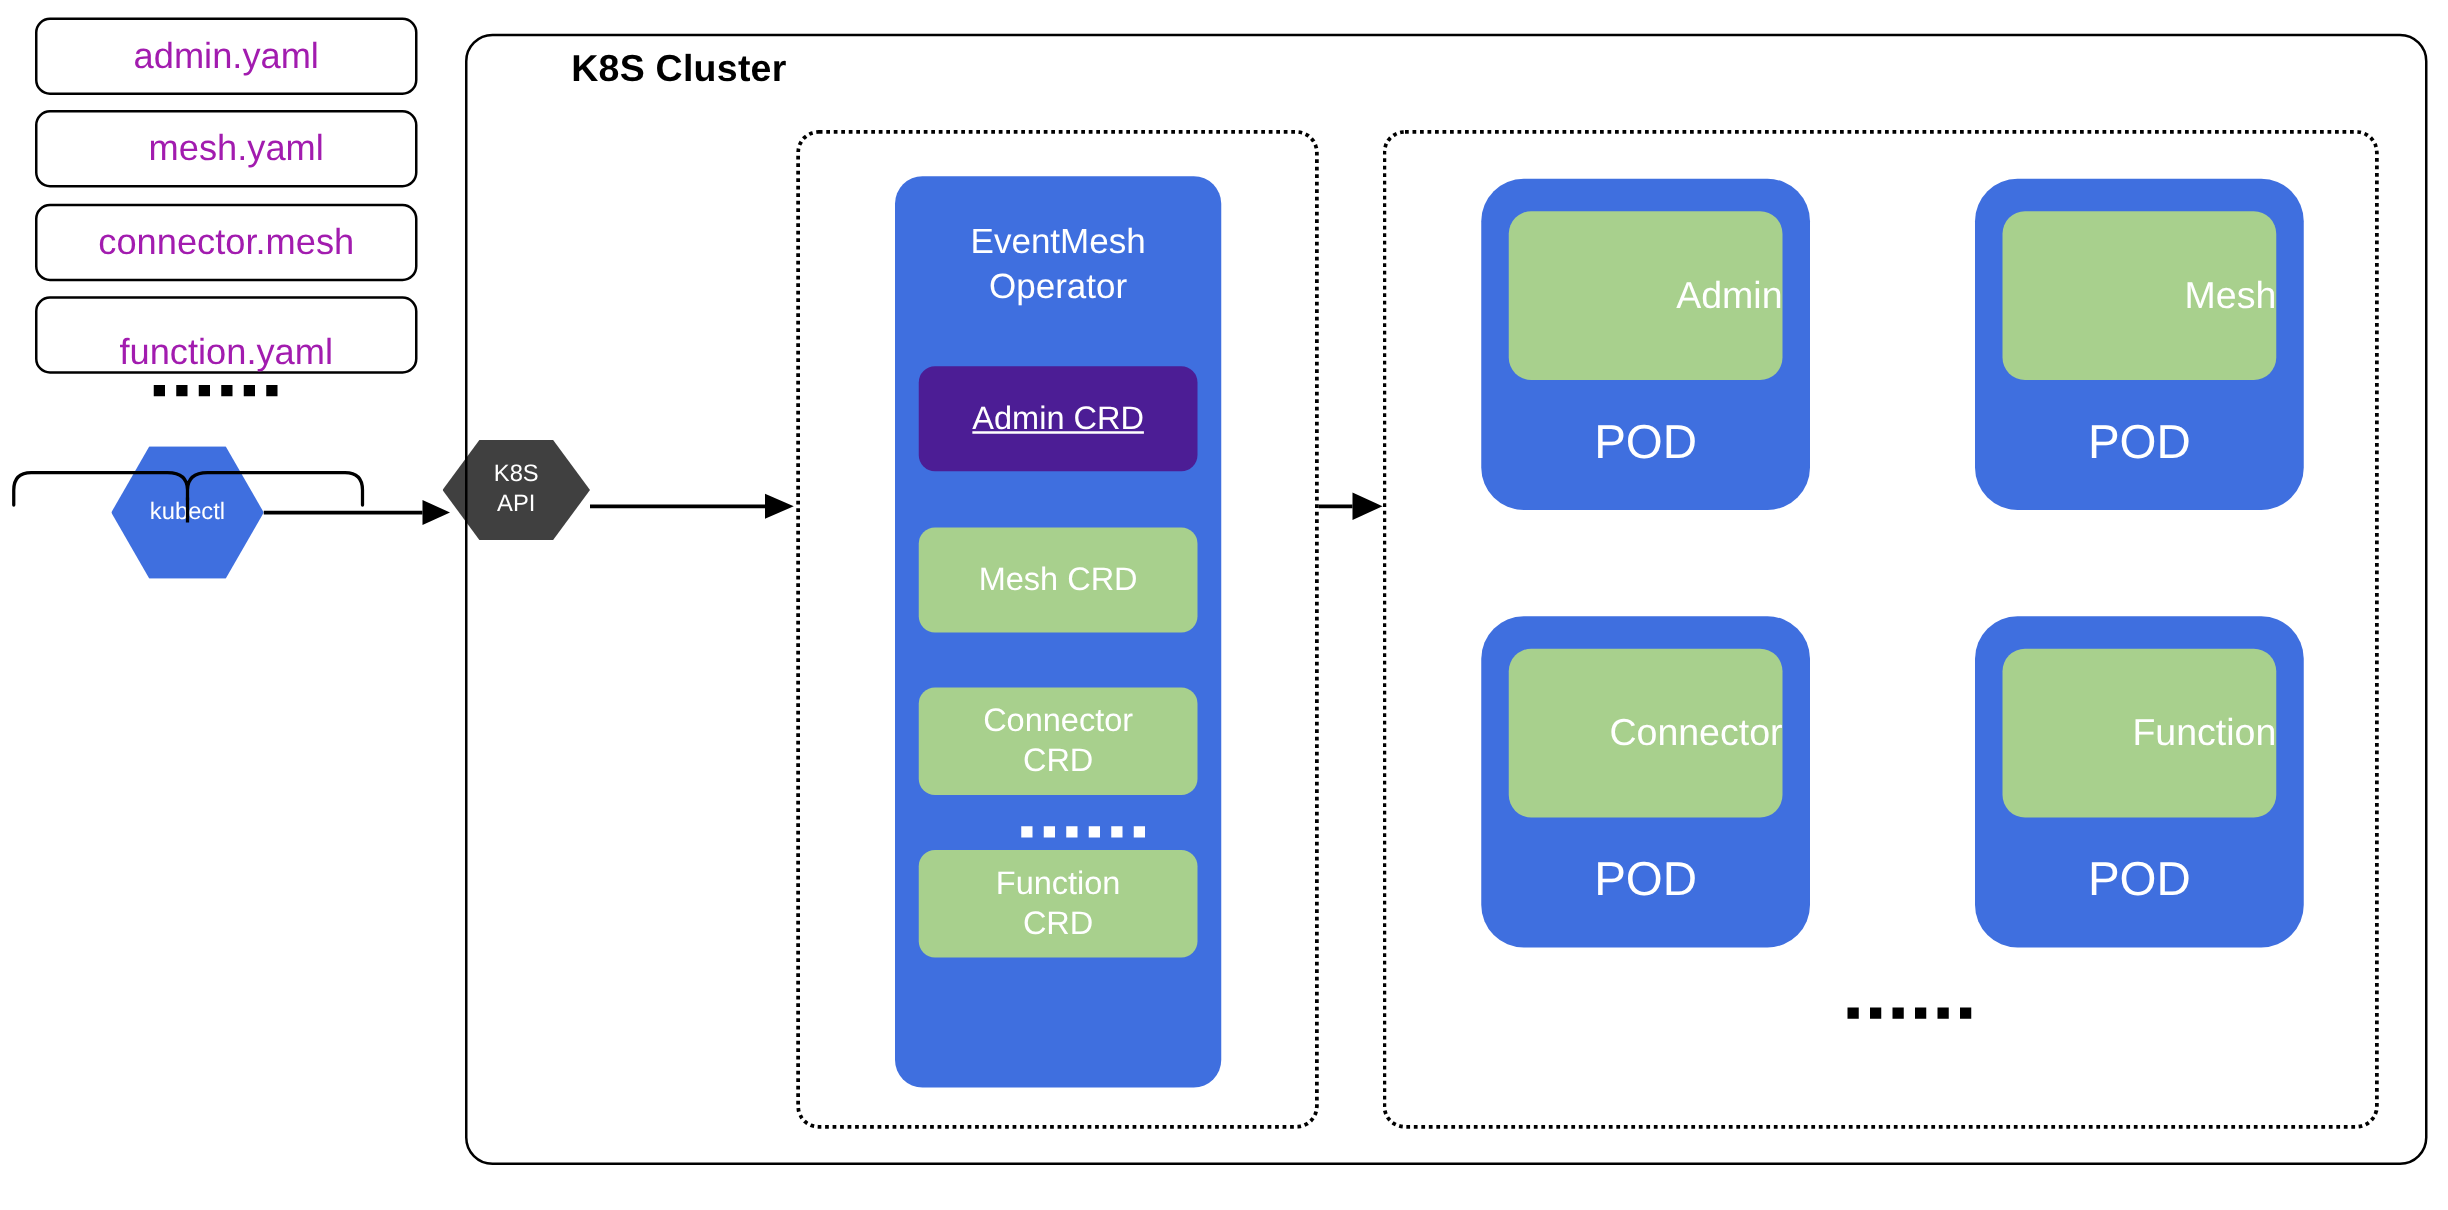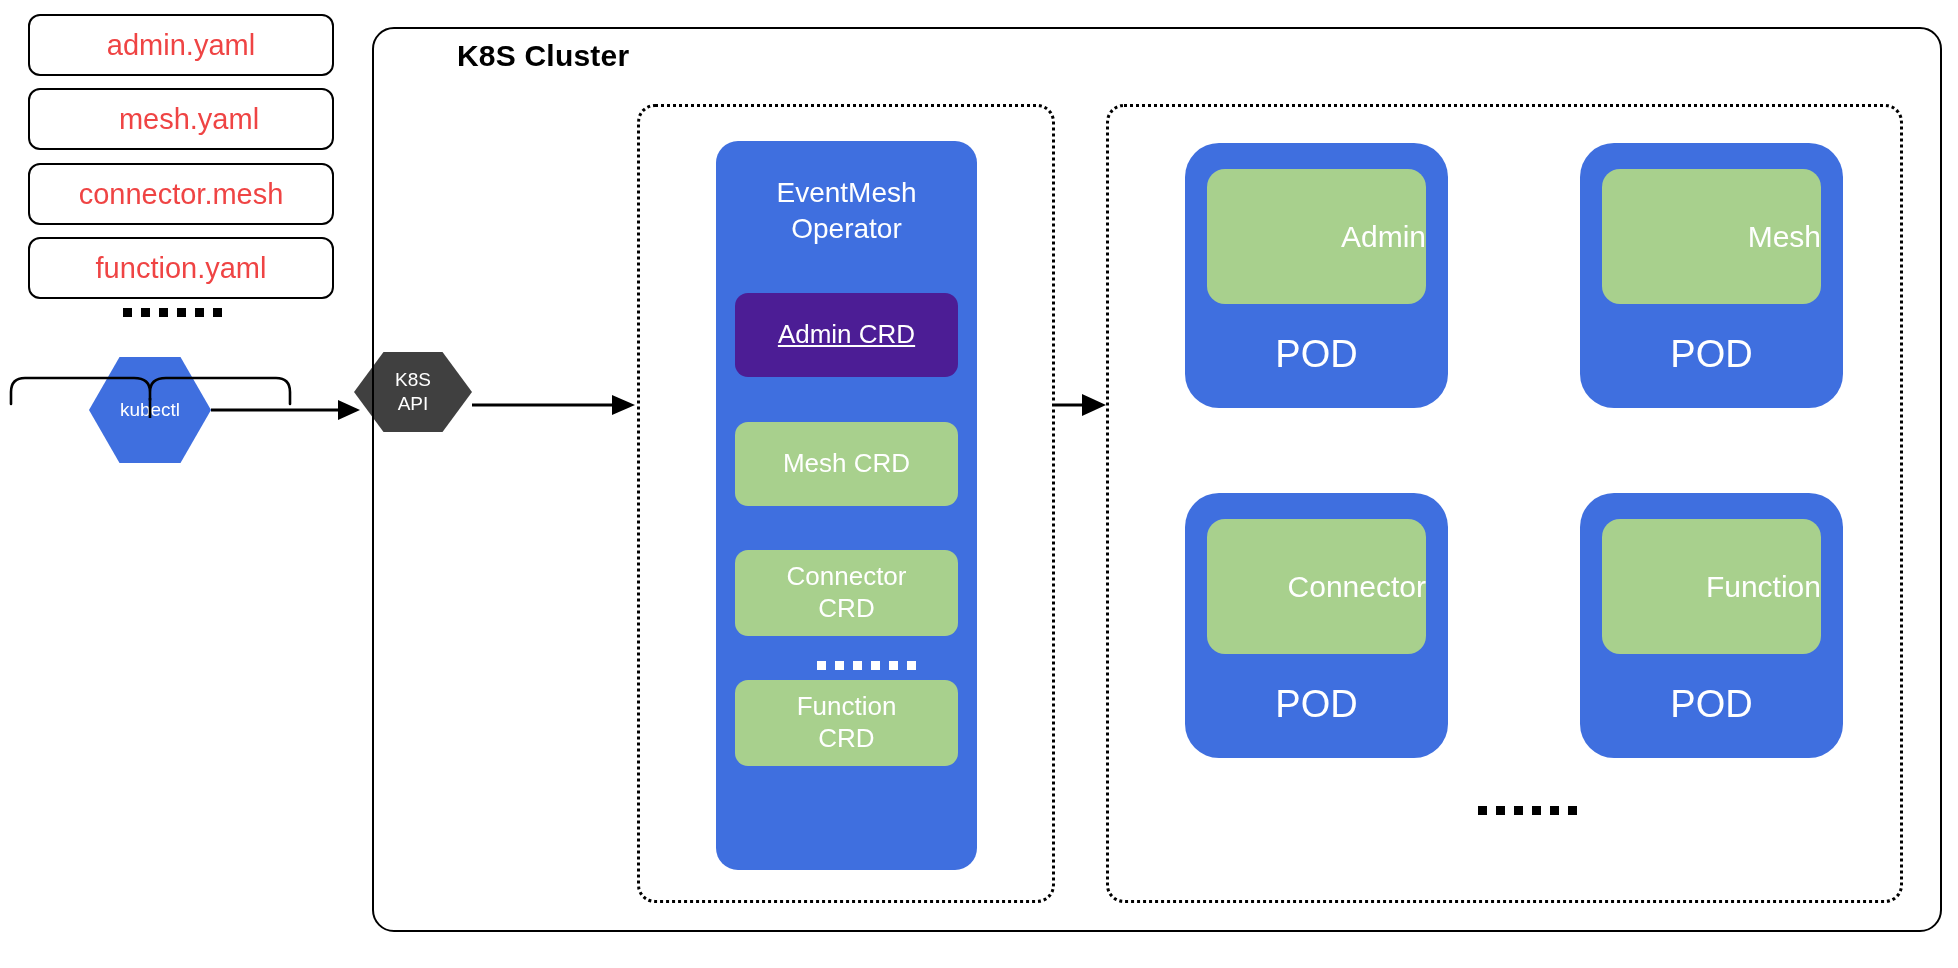--- a/index.html
+++ b/index.html
@@ -28,21 +28,21 @@
     border: 2.5px solid #000000;
     border-radius: 12px;
     background: #ffffff;
     display: flex;
     align-items: center;
     justify-content: center;
     box-sizing: border-box;
   }
   .yaml-box .lbl {
     font-size: 29px;
-    color: #ef4444;
+    color: #a21caf;
     line-height: 1;
     white-space: nowrap;
   }
 
   
   .dots {
     position: absolute;
     display: flex;
     gap: 9px;
     align-items: center;
@@ -190,21 +190,21 @@
 
   <div class="yaml-box" style="top:14px;">
     <span class="lbl">admin.yaml</span>
   </div>
   <div class="yaml-box" style="top:88px;padding-left:16px;">
     <span class="lbl">mesh.yaml</span>
   </div>
   <div class="yaml-box" style="top:163px;">
     <span class="lbl">connector.mesh</span>
   </div>
-  <div class="yaml-box" style="top:237px;">
+  <div class="yaml-box" style="top:237px;align-items:flex-end;">
     <span class="lbl">function.yaml</span>
   </div>
 
   <div class="dots" style="left:123px; top:308px;">
     <i></i>
       <i></i>
       <i></i>
       <i></i>
       <i></i>
       <i></i>

